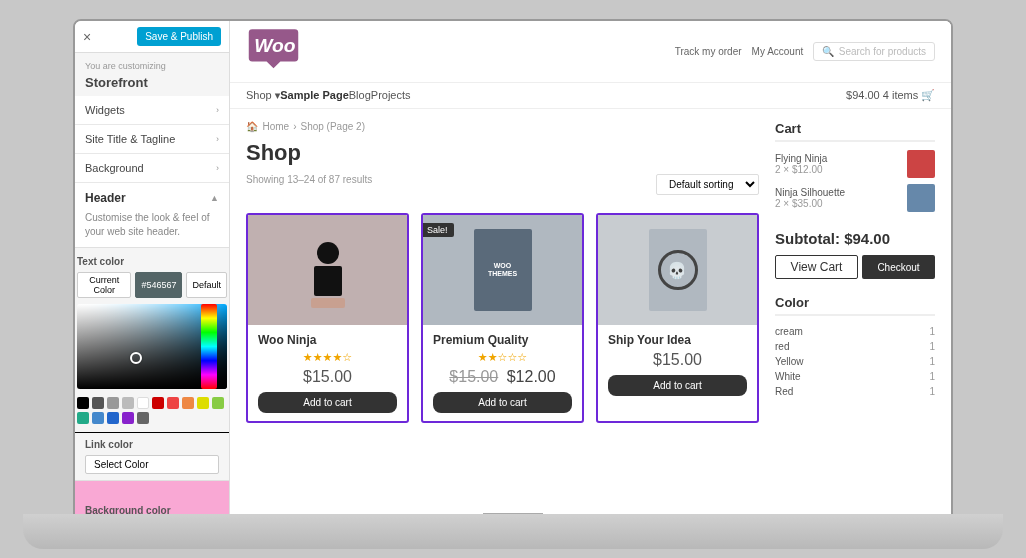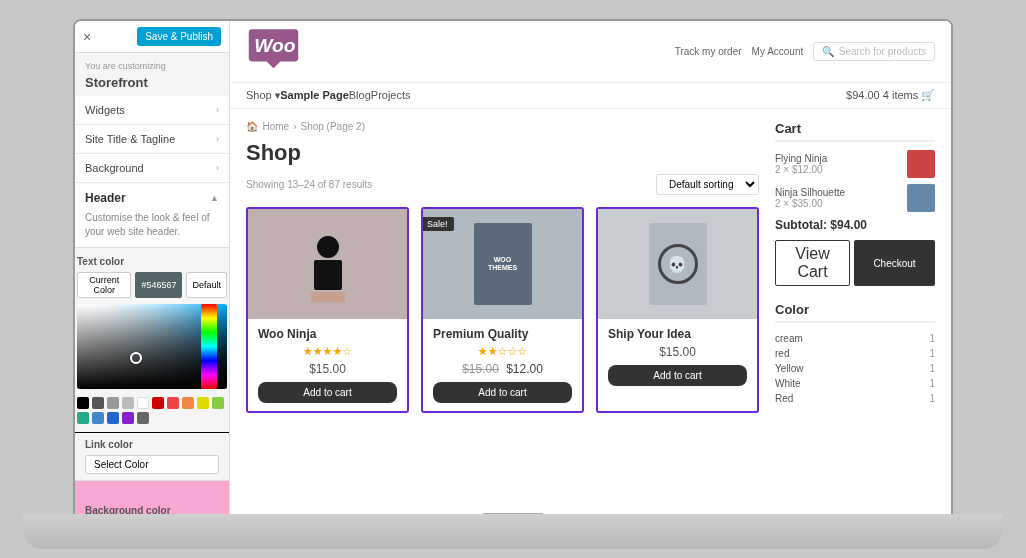--- a/index.html
+++ b/index.html
@@ -371,23 +371,23 @@
 
     .shop-title {
       font-size: 22px;
       font-weight: 700;
       color: #333;
       margin-bottom: 8px;
     }
 
     .shop-toolbar {
       display: flex;
-      align-items: center;
+      align-items: flex-start;
       justify-content: space-between;
-      margin-bottom: 12px;
+      margin-bottom: 18px;
     }
 
     .results-count {
       font-size: 10px;
       color: #999;
     }
 
     .sort-select {
       font-size: 10px;
       border: 1px solid #ddd;
@@ -447,21 +447,21 @@
     }
 
     .product-stars {
       color: #f0a500;
       font-size: 11px;
       text-align: center;
       margin-bottom: 4px;
     }
 
     .product-price {
-      font-size: 12px;
+      font-size: 16px;
       color: #555;
       text-align: center;
       margin-bottom: 6px;
     }
 
     .price-old {
       text-decoration: line-through;
       color: #999;
       margin-right: 4px;
     }
@@ -512,38 +512,38 @@
     .cart-item-img {
       width: 28px;
       height: 28px;
       border-radius: 2px;
     }
 
     .cart-item-img-1 { background: #cc4444; }
     .cart-item-img-2 { background: #6688aa; }
 
     .cart-subtotal {
-      font-size: 12px;
+      font-size: 15px;
       color: #333;
       font-weight: 600;
-      margin: 6px 0 8px;
+      margin: 18px 0 8px;
     }
 
     .cart-actions {
       display: flex;
       gap: 4px;
     }
 
     .view-cart-btn {
       flex: 1;
       background: #fff;
       border: 1px solid #333;
       color: #333;
-      padding: 4px 2px;
-      font-size: 16px;
+      padding: 4px 10px;
+      font-size: 12px;
       border-radius: 2px;
       cursor: pointer;
     }
 
     .checkout-btn {
       flex: 1;
       background: #333;
       border: none;
       color: #fff;
       padding: 4px 6px;

